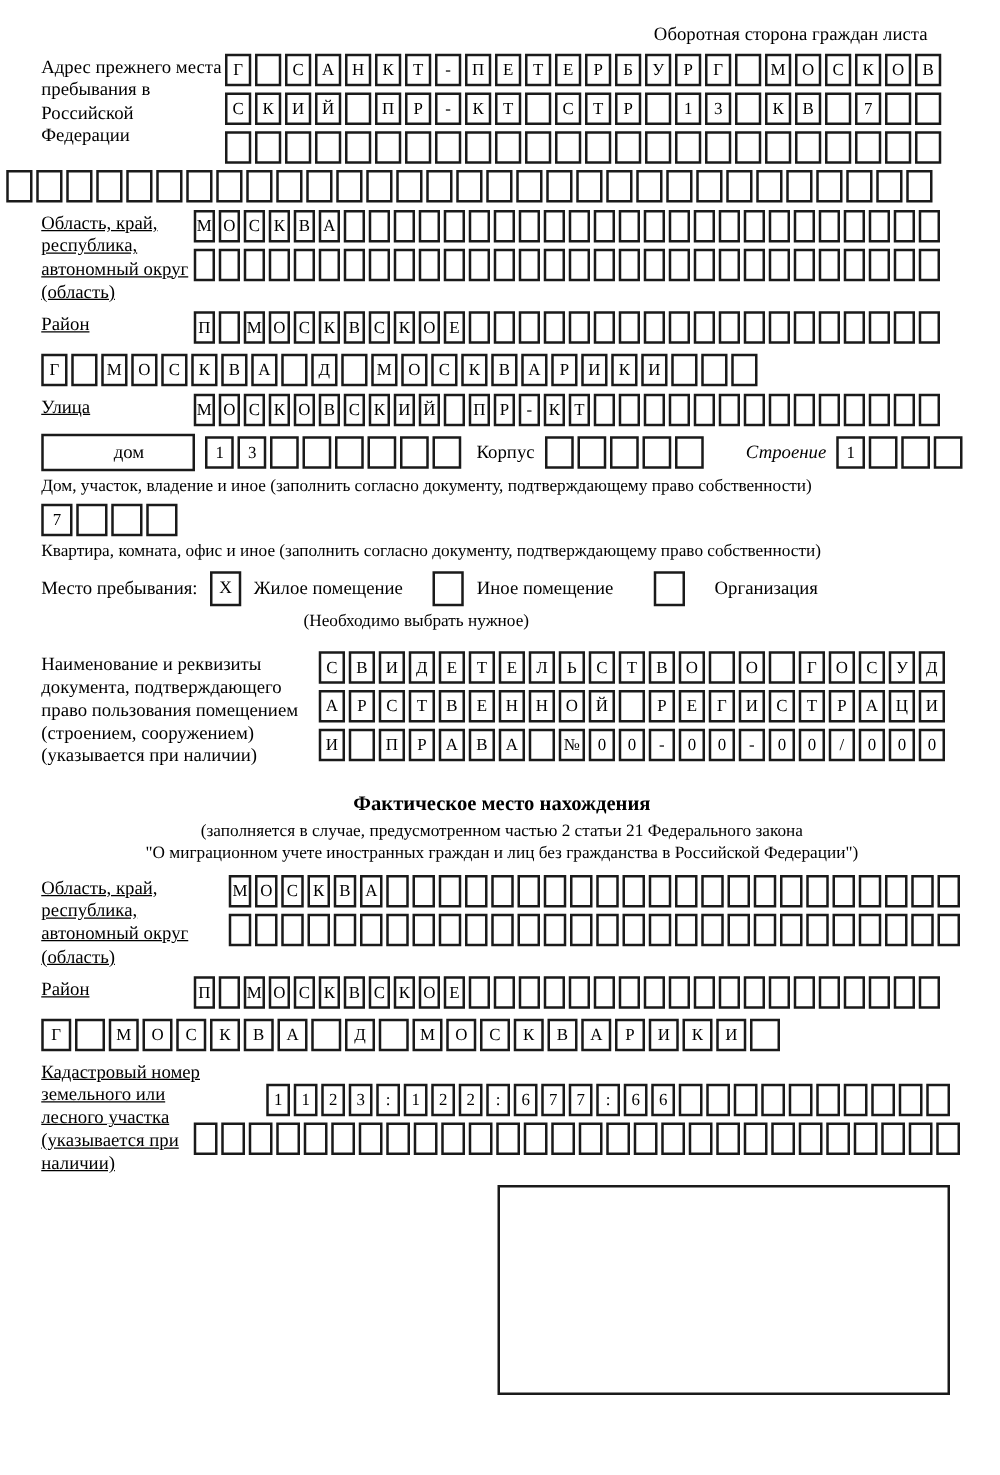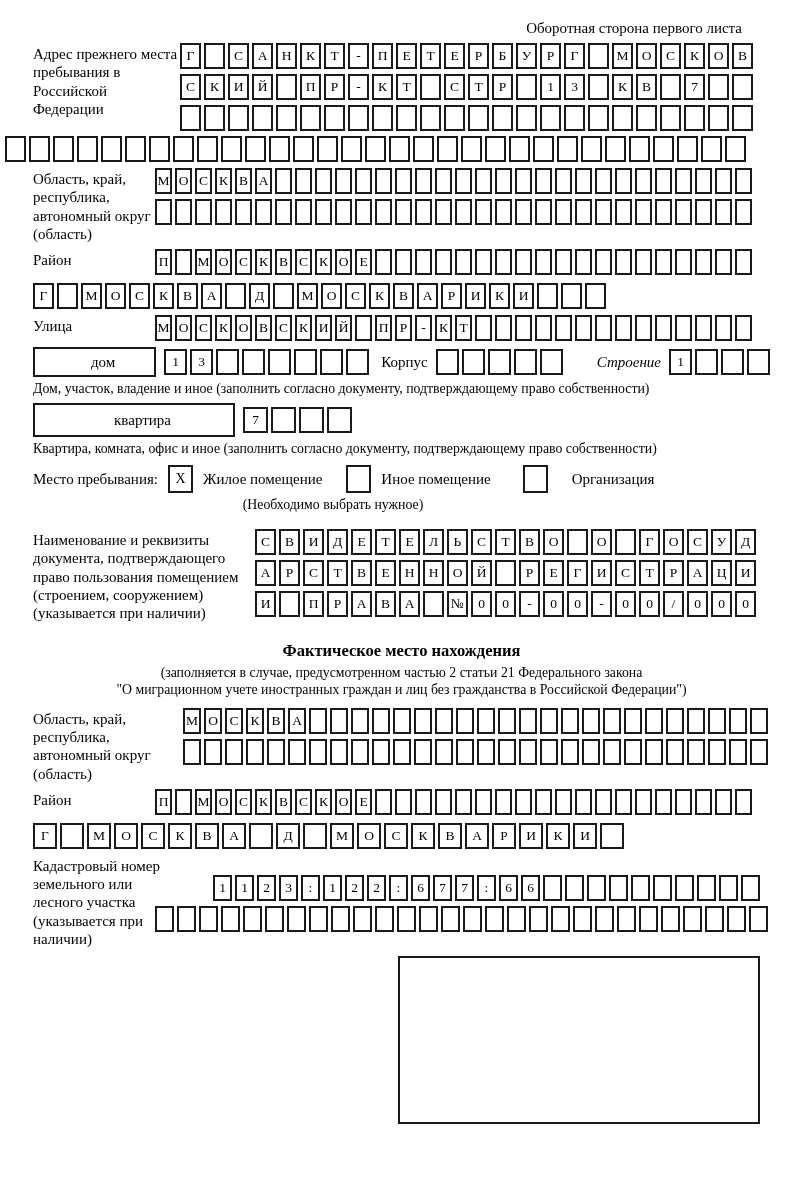--- a/index.html
+++ b/index.html
@@ -1,41 +1,41 @@
 <!DOCTYPE html>
 <html><head>
 <meta charset="utf-8">
 <style>
   html,body{margin:0;padding:0;background:#fff;}
   body{width:800px;min-height:1180px;font-family:"Liberation Serif","DejaVu Serif",serif;color:#000;}
   .page{width:800px;min-height:1180px;box-sizing:border-box;padding:20px 30px 10px 33px;position:relative;}
   .hdr-note{text-align:right;font-size:15px;padding-right:28px;}
   .frow{display:flex;align-items:flex-start;margin-top:6px;}
   .flabel{width:147px;flex-shrink:0;font-size:15px;line-height:1.22;padding-top:2px;}
-  .flabel.w2{width:150px;}
+  .flabel.w2{width:150px;text-decoration:underline;}
   .flabel.wide{width:222px;}
   .rows{display:flex;flex-direction:column;gap:5px;}
   .cellrow{display:flex;gap:3px;}
   .cell{box-sizing:border-box;width:var(--w,20px);height:26px;border:2px solid #1a1a1a;display:flex;align-items:center;justify-content:center;font-size:13.5px;flex-shrink:0;}
   .caption{font-size:13.8px;margin-top:4px;}
   .caption.center{text-align:center;}
   .sec-title{text-align:center;font-weight:bold;font-size:16.5px;margin:10px 0 4px 0;}
   .namebox{box-sizing:border-box;border:2px solid #1a1a1a;display:flex;align-items:center;justify-content:center;font-size:15px;height:30px;padding-left:17px;}
   .inline-row{display:flex;align-items:center;margin-top:6px;}
   .ilabel{font-size:15px;}
   .chk{box-sizing:border-box;width:25px;height:28px;border:2px solid #1a1a1a;display:flex;align-items:center;justify-content:center;font-size:14px;flex-shrink:0;}
   .stamp-box{box-sizing:border-box;border:2.5px solid #1a1a1a;width:362px;height:168px;margin-left:365px;margin-top:8px;background:#fff;}
   .mt2{margin-top:2px;}
 </style>
 </head>
 <body>
 
 <div class="page">
 
-  <div class="hdr-note">Оборотная сторона первого листа</div>
+  <div class="hdr-note">Оборотная сторона граждан листа</div>
 
   <div class="frow" style="">
     <div class="flabel">Адрес прежнего места пребывания в Российской Федерации</div>
     <div class="rows">
       <div class="cellrow" style="--w:21px">
           <div class="cell">Г</div>
           <div class="cell"></div>
           <div class="cell">С</div>
           <div class="cell">А</div>
           <div class="cell">Н</div>
@@ -343,21 +343,20 @@
     <div class="cellrow" style="--w:23px">
         <div class="cell">1</div>
         <div class="cell"></div>
         <div class="cell"></div>
         <div class="cell"></div>
       </div>
   </div>
   <div class="caption">Дом, участок, владение и иное (заполнить согласно документу, подтверждающему право собственности)</div>
 
   <div class="inline-row" style="gap:8px;">
-    <div class="namebox" style="width:202px;height:34px;">квартира</div>
     <div class="cellrow" style="--w:25px">
         <div class="cell">7</div>
         <div class="cell"></div>
         <div class="cell"></div>
         <div class="cell"></div>
       </div>
   </div>
   <div class="caption">Квартира, комната, офис и иное (заполнить согласно документу, подтверждающему право собственности)</div>
 
   <div class="inline-row" style="gap:10px;margin-top:8px;">

